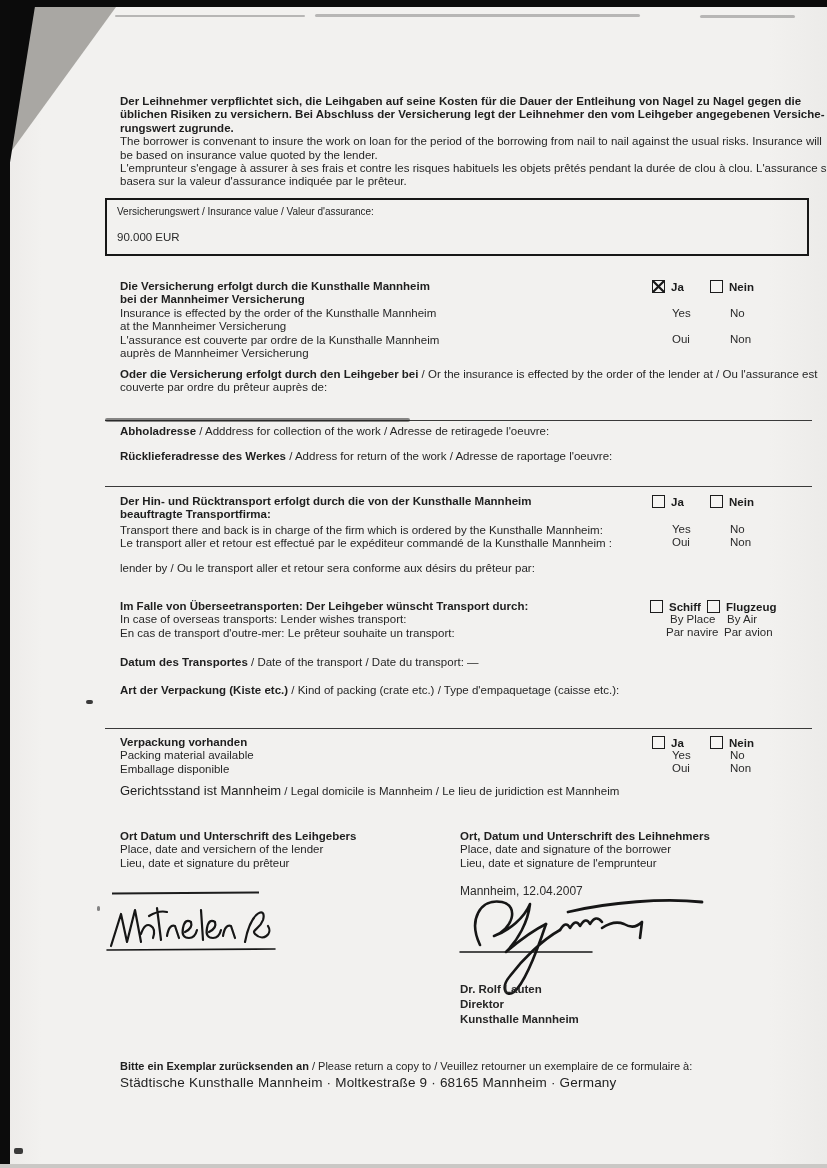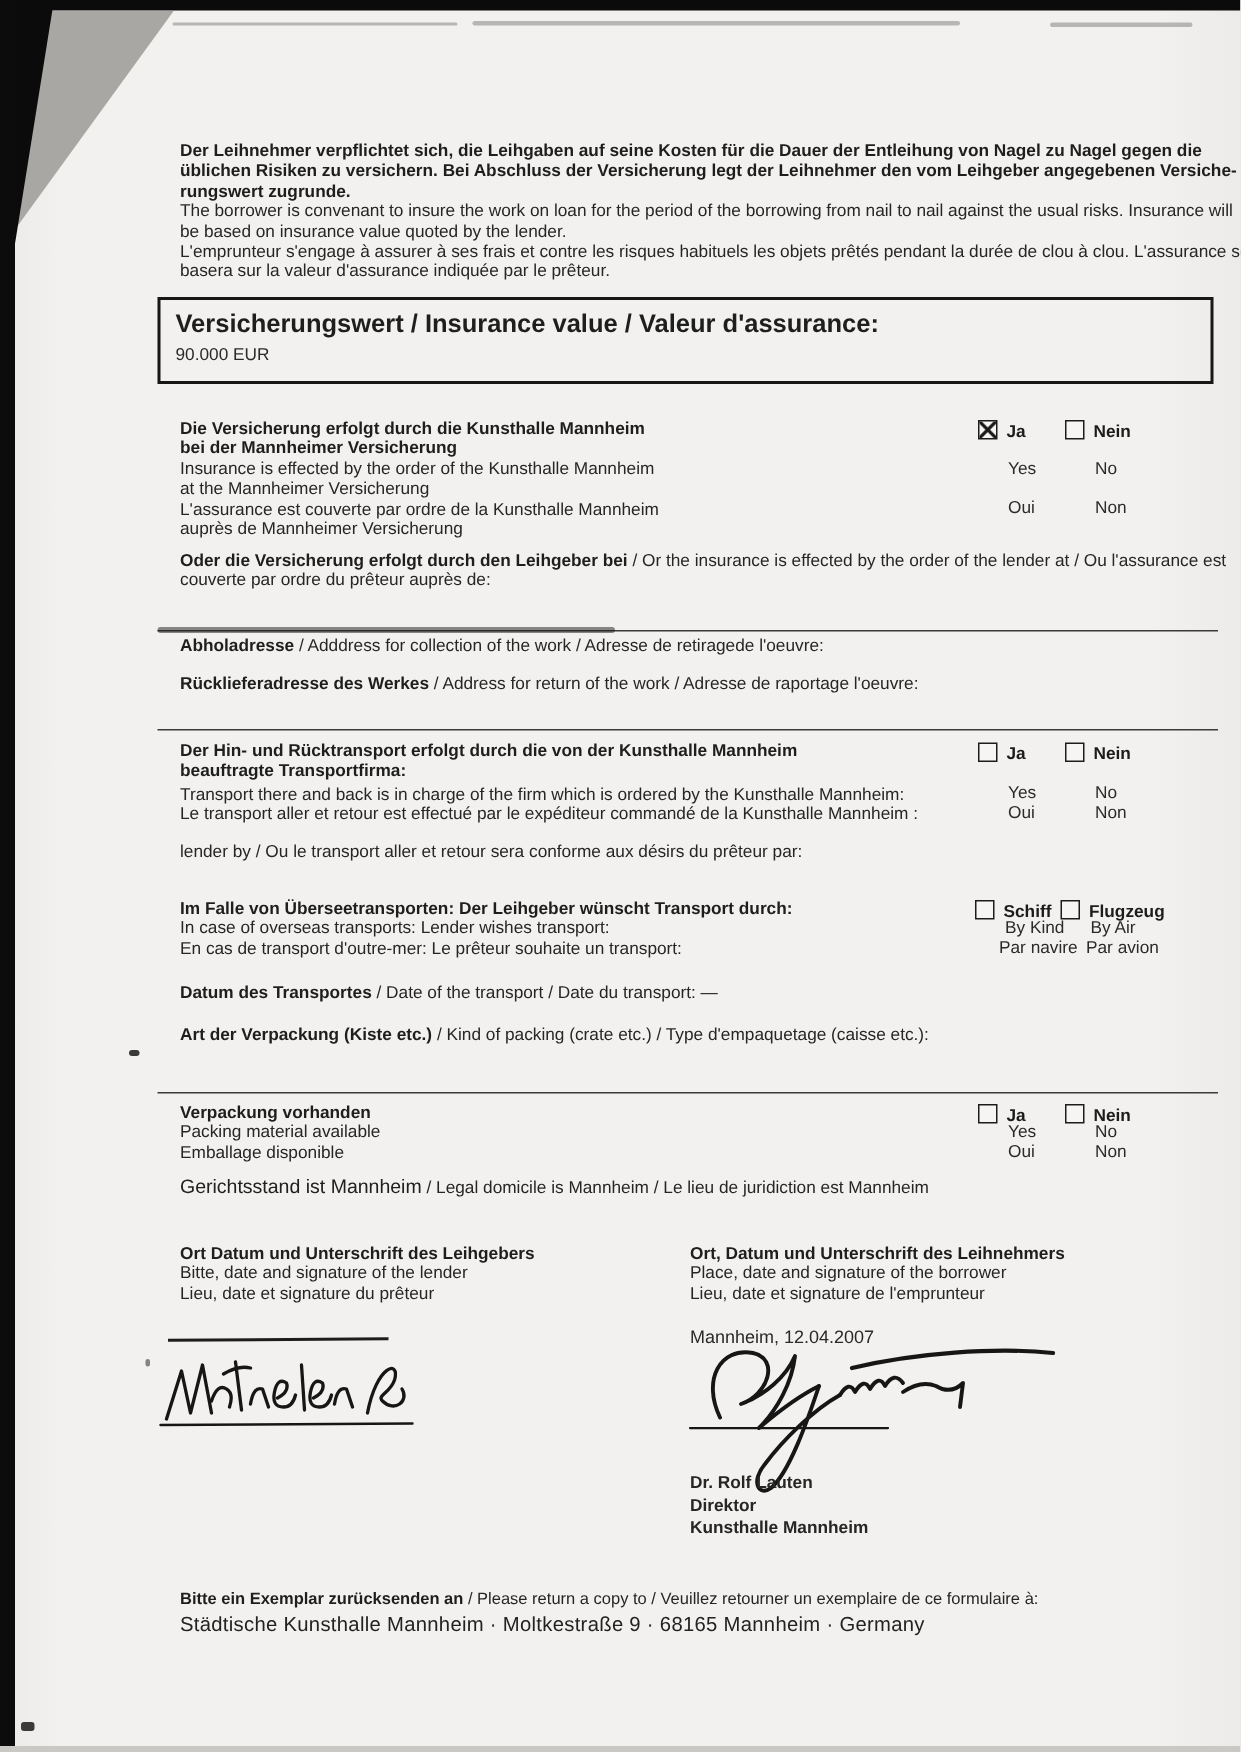--- a/index.html
+++ b/index.html
@@ -4,21 +4,21 @@
 <style>
   html,body{margin:0;padding:0;background:#e8e7e5;}
   .page{position:relative;width:827px;height:1168px;background:linear-gradient(90deg,#eceae8 0%,#f2f1ef 5%,#f2f1ef 93%,#ecebe9 100%);
         overflow:hidden;font-family:"Liberation Sans",sans-serif;color:#262626;}
   .abs{position:absolute;}
   .line{font-size:11.5px;line-height:13.4px;white-space:nowrap;}
   .line b{font-weight:700;color:#1e1e1e;}
   .sec{position:absolute;left:120px;width:700px;}
   .hr{position:absolute;left:105px;width:707px;border-top:1.6px solid #3a3a3a;}
   .valbox{position:absolute;left:105px;top:198px;width:700px;height:54px;border:2px solid #171717;}
-  .valbox .lbl{position:absolute;left:10px;top:6px;font-size:17px;font-weight:700;color:#1e1e1e;white-space:nowrap;}
+  .valbox .lbl{position:absolute;left:10px;top:6px;font-size:10px;font-weight:400;color:#1e1e1e;white-space:nowrap;}
   .valbox .val{position:absolute;left:10px;top:31px;font-size:11.5px;color:#2a2a2a;}
   
   .cbg{position:absolute;width:170px;}
   .cbrow{position:absolute;left:0;width:170px;height:14px;}
   .cbcell{position:absolute;top:0;white-space:nowrap;font-size:11.5px;color:#2a2a2a;}
   .cbcell b{font-weight:700;color:#1c1c1c;}
   .sub{padding-left:20px;}
   .cb{display:inline-block;width:11px;height:11px;border:1.7px solid #1c1c1c;margin-right:6px;
       vertical-align:-2px;background-color:#f6f5f3;}
   .cb.checked{background-image:
@@ -142,21 +142,21 @@
     <div class="line"><b>Im Falle von Überseetransporten: Der Leihgeber wünscht Transport durch:</b></div>
     <div class="line">In case of overseas transports: Lender wishes transport:</div>
     <div class="line">En cas de transport d'outre-mer: Le prêteur souhaite un transport:</div>
   </div>
   <div class="cbg" style="left:650px;top:600px;">
     <div class="cbrow" style="top:0;">
       <span class="cbcell" style="left:0;text-align:center;"><span class="cb"></span><b>Schiff</b></span>
       <span class="cbcell" style="left:57px;"><span class="cb"></span><b>Flugzeug</b></span>
     </div>
     <div class="cbrow" style="top:13px;">
-      <span class="cbcell sub" style="left:0;">By Kind</span>
+      <span class="cbcell sub" style="left:0;">By Place</span>
       <span class="cbcell sub" style="left:57px;">By Air</span>
     </div>
     <div class="cbrow" style="top:26px;">
       <span class="cbcell" style="left:16px;">Par navire</span>
       <span class="cbcell" style="left:74px;">Par avion</span>
     </div>
   </div>
 
   <div class="sec" style="top:656px;">
     <div class="line"><b>Datum des Transportes</b><span> / Date of the transport / Date du transport: —</span></div>
@@ -187,21 +187,21 @@
       <span class="cbcell sub" style="left:58px;">Non</span>
     </div>
   </div>
 
   <div class="sec gst" style="top:784px;">
     <div class="line"><b>Gerichtsstand ist Mannheim</b><span> / Legal domicile is Mannheim / Le lieu de juridiction est Mannheim</span></div>
   </div>
 
   <div class="abs" style="left:120px;top:830px;">
     <div class="line"><b>Ort Datum und Unterschrift des Leihgebers</b></div>
-    <div class="line">Bitte, date and signature of the lender</div>
+    <div class="line">Place, date and versichern of the lender</div>
     <div class="line">Lieu, date et signature du prêteur</div>
   </div>
   <div class="abs" style="left:460px;top:830px;">
     <div class="line"><b>Ort, Datum und Unterschrift des Leihnehmers</b></div>
     <div class="line">Place, date and signature of the borrower</div>
     <div class="line">Lieu, date et signature de l'emprunteur</div>
   </div>
 
   <div class="abs pd" style="left:460px;top:884px;">Mannheim, 12.04.2007</div>
 

